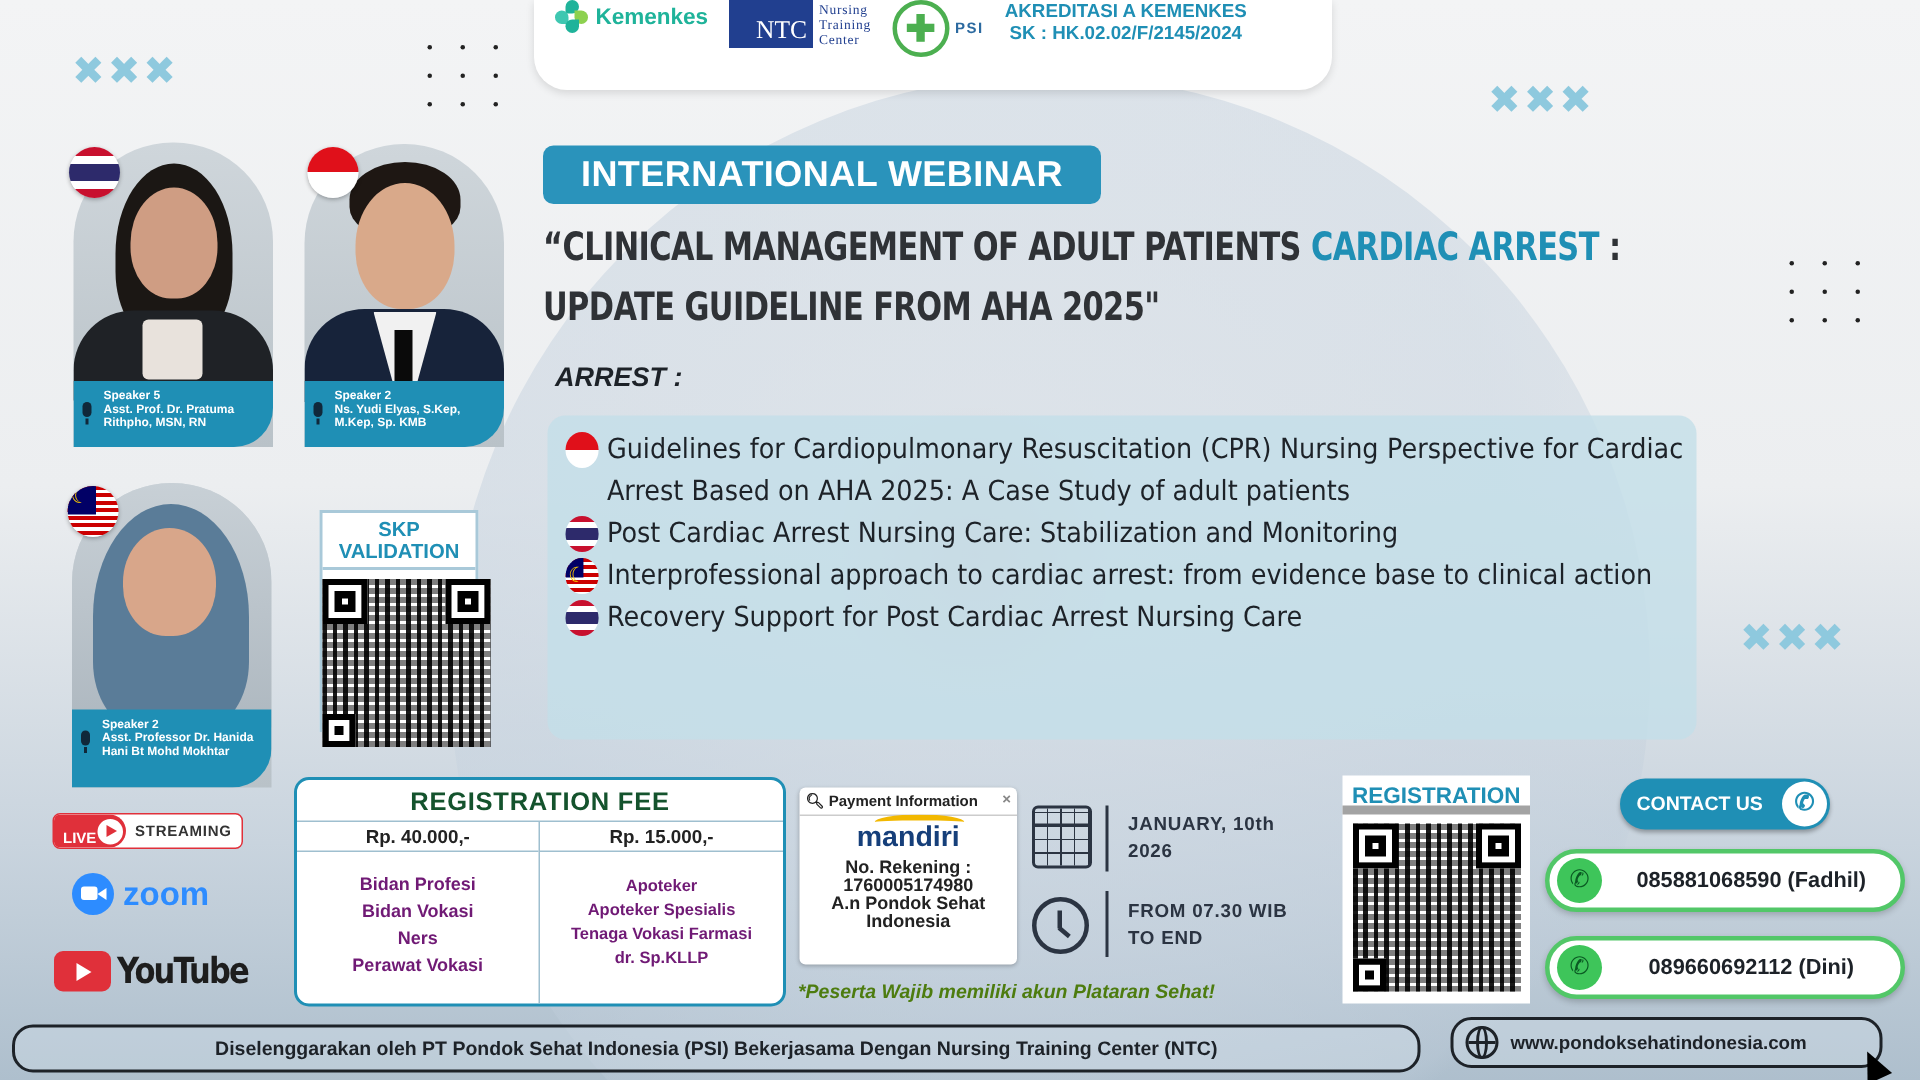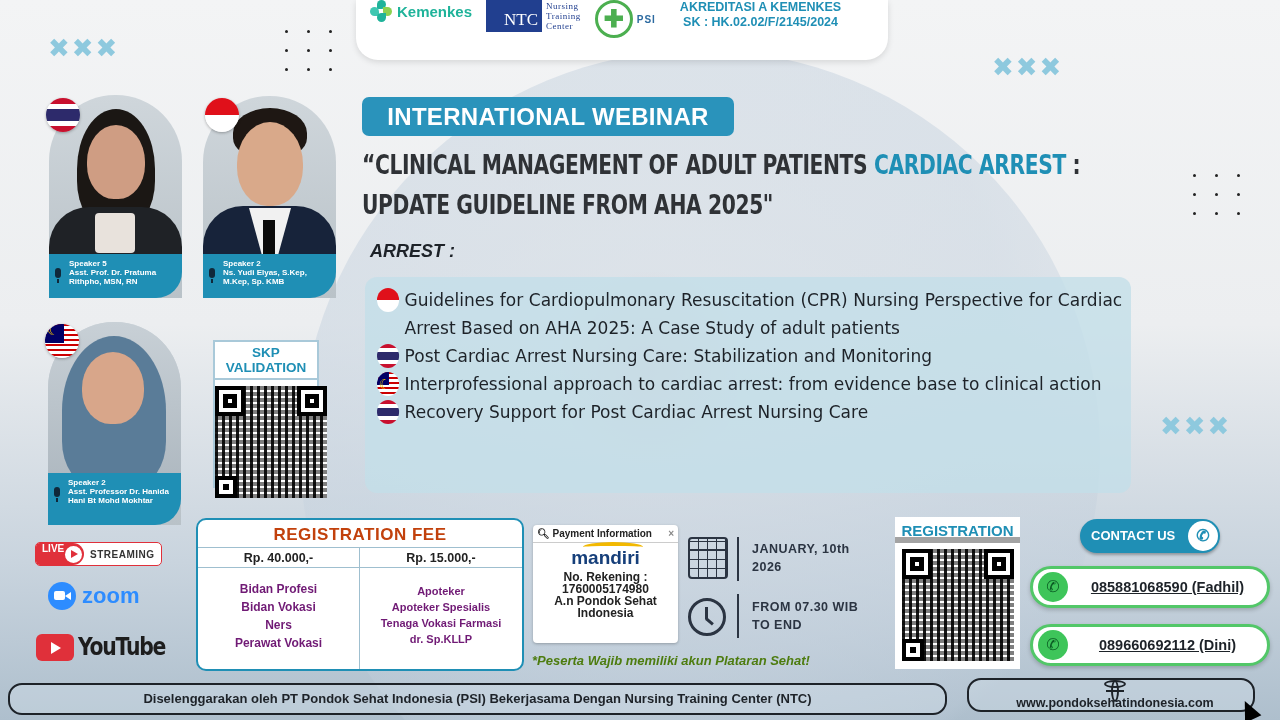--- a/index.html
+++ b/index.html
@@ -37,21 +37,21 @@
   }
   .kemenkes { display: flex; align-items: center; gap: 5px; color: #1fb39a; font-weight: bold; font-size: 15px; }
   .kemenkes-mark { width: 22px; height: 22px; position: relative; }
   .kemenkes-mark i { position: absolute; width: 9px; height: 9px; border-radius: 50% 50% 50% 0; }
   .ntc { display: flex; align-items: center; gap: 4px; }
   .ntc-box { width: 56px; height: 32px; background: #213f8f; color: #fff; font-family: "Liberation Serif", serif; font-size: 17px; display: flex; align-items: flex-end; justify-content: flex-end; padding: 2px 4px; }
   .ntc-text { font-family: "Liberation Serif", serif; font-size: 9px; line-height: 10px; color: #213f8f; letter-spacing: 0.5px; }
   .psi { display: flex; align-items: center; gap: 4px; }
   .psi-circle { width: 38px; height: 38px; border-radius: 50%; border: 3px solid #4caf50; display: flex; align-items: center; justify-content: center; color: #4caf50; font-size: 24px; font-weight: bold; background: #fff; }
   .psi-text { font-size: 10px; color: #2c6aa0; font-weight: bold; letter-spacing: 1px; }
-  .akred { color: #1f8fb5; font-weight: bold; font-size: 12.5px; line-height: 15px; text-align: center; margin-left: 10px; }
+  .akred { color: #1f8fb5; font-weight: bold; font-size: 12.5px; line-height: 15px; text-align: center; }
 
   
   .speaker { position: absolute; width: 133px; border-radius: 66px 66px 0 0; overflow: hidden; background: linear-gradient(180deg,#cfd6db,#b9c2c8); }
   .speaker .photo { position: absolute; left: 0; right: 0; top: 0; bottom: 40px; }
   .speaker .head { position: absolute; border-radius: 50% 50% 46% 46%; }
   .speaker .hair { position: absolute; border-radius: 50% 50% 40% 40%; }
   .speaker .body { position: absolute; border-radius: 40px 40px 0 0; }
   .speaker .caption {
     position: absolute; left: 0; right: 0; bottom: 0; height: 44px;
     background: #1f8fb5; border-radius: 0 0 26px 0;
@@ -88,21 +88,21 @@
   .title .hl { color: #1f8fb5; }
   .topics-label { position: absolute; left: 370px; top: 241px; font-style: italic; font-weight: bold; font-size: 18px; color: #1d2228; }
 
   .topics-box { position: absolute; left: 365px; top: 277px; width: 766px; height: 216px; background: rgba(195,222,233,0.8); border-radius: 12px; padding: 9px 16px 0 12px; }
   .topic { display: flex; gap: 6px; font-family: "DejaVu Sans", sans-serif; font-size: 18.5px; line-height: 28px; color: #1d2228; transform: scaleX(0.92); transform-origin: left center; width: 810px; }
   .topic .tflag { flex: 0 0 24px; width: 24px; height: 24px; border-radius: 50%; margin-top: 2px; position: relative; overflow: hidden; }
   .topic .ttext.justify { text-align: justify; text-align-last: left; }
 
   
   .fee { position: absolute; left: 196px; top: 518px; width: 328px; height: 153px; background: #fff; border: 2px solid #1f8fb5; border-radius: 10px; overflow: hidden; }
-  .fee-title { color: #c2410c; font-weight: bold; font-size: 17px; text-align: center; height: 27px; line-height: 29px; letter-spacing: 0.5px; }
+  .fee-title { color: #14532d; font-weight: bold; font-size: 17px; text-align: center; height: 27px; line-height: 29px; letter-spacing: 0.5px; }
   .fee-grid { display: grid; grid-template-columns: 1fr 1fr; border-top: 1px solid #9fbfcf; height: 124px; }
   .fee-col { border-right: 1px solid #9fbfcf; }
   .fee-col:last-child { border-right: none; }
   .fee-price { font-size: 12.5px; font-weight: bold; text-align: center; height: 20px; line-height: 20px; border-bottom: 1px solid #9fbfcf; color: #222; }
   .fee-list { text-align: center; font-size: 12px; font-weight: bold; line-height: 18px; padding-top: 12px; color: #701a75; }
   .fee-col:last-child .fee-list { font-size: 11px; line-height: 16px; padding-top: 15px; }
 
   
   .pay { position: absolute; left: 533px; top: 525px; width: 145px; height: 118px; background: #fff; border-radius: 4px; box-shadow: 0 1px 3px rgba(0,0,0,0.25); }
   .pay-head { font-size: 10px; font-weight: bold; padding: 3px 4px; border-bottom: 1px solid #ccc; display: flex; justify-content: space-between; color: #222; }
@@ -128,40 +128,40 @@
   
   .reg { position: absolute; left: 895px; top: 517px; width: 125px; height: 152px; background: #fff; }
   .reg-title { color: #1f8fb5; font-weight: bold; font-size: 15px; text-align: center; height: 26px; line-height: 28px; border-bottom: 6px solid #a3a3a3; }
   .reg .qr { width: 112px; height: 112px; margin-top: 6px; }
 
   
   .contact-pill { position: absolute; left: 1080px; top: 519px; width: 140px; height: 34px; background: #1f8fb5; border-radius: 17px; color: #fff; font-weight: bold; font-size: 13px; line-height: 34px; padding-left: 11px; box-shadow: 0 2px 3px rgba(0,0,0,0.3); }
   .contact-icon { position: absolute; right: 2px; top: 2px; width: 30px; height: 30px; border-radius: 50%; background: #fff; color: #1f8fb5; font-size: 16px; line-height: 30px; text-align: center; }
   .phone { position: absolute; left: 1030px; width: 240px; height: 42px; background: #fff; border: 3px solid #52c768; border-radius: 21px; display: flex; align-items: center; box-shadow: 0 2px 4px rgba(0,0,0,0.2); }
   .phone-icon { width: 30px; height: 30px; border-radius: 50%; background: #3ec55a; color: #0a5a23; font-size: 16px; line-height: 30px; text-align: center; margin-left: 5px; }
-  .phone-text { flex: 1; text-align: center; font-weight: bold; font-size: 14.5px; color: #1d2228; text-decoration: underline; }
+  .phone-text { flex: 1; text-align: center; font-weight: bold; font-size: 14.5px; color: #1d2228; }
 
   
   .live { position: absolute; left: 35px; top: 542px; width: 127px; height: 24px; border-radius: 5px; overflow: hidden; display: flex; border: 1px solid #e0303a; background: #fff; }
-  .live-red { background: #e0303a; color: #fff; font-weight: bold; font-size: 10px; width: 48px; display: flex; align-items: flex-start; justify-content: flex-start; padding-left: 6px; border-radius: 0 12px 12px 0; position: relative; }
+  .live-red { background: #e0303a; color: #fff; font-weight: bold; font-size: 10px; width: 48px; display: flex; align-items: flex-end; justify-content: flex-start; padding-left: 6px; border-radius: 0 12px 12px 0; position: relative; }
   .live-play { position: absolute; right: 2px; top: 3px; width: 17px; height: 17px; border-radius: 50%; background: #fff; }
   .live-play::after { content: ""; position: absolute; left: 6px; top: 4px; border-left: 7px solid #e0303a; border-top: 4.5px solid transparent; border-bottom: 4.5px solid transparent; }
   .live-text { font-weight: bold; font-size: 10px; color: #333; display: flex; align-items: center; padding-left: 6px; letter-spacing: 0.5px; }
   .zoom { position: absolute; left: 48px; top: 582px; display: flex; align-items: center; gap: 6px; color: #2d8cff; font-size: 22px; font-weight: bold; }
   .zoom-icon { width: 28px; height: 28px; border-radius: 50%; background: #2d8cff; position: relative; }
   .zoom-icon::before { content: ""; position: absolute; left: 6px; top: 9px; width: 11px; height: 9px; background: #fff; border-radius: 2px; }
   .zoom-icon::after { content: ""; position: absolute; left: 17px; top: 10px; border-right: 6px solid #fff; border-top: 4px solid transparent; border-bottom: 4px solid transparent; }
   .yt { position: absolute; left: 36px; top: 633px; display: flex; align-items: center; gap: 4px; }
   .yt-icon { width: 38px; height: 27px; background: #e0303a; border-radius: 6px; position: relative; }
   .yt-icon::after { content: ""; position: absolute; left: 15px; top: 8px; border-left: 10px solid #fff; border-top: 6px solid transparent; border-bottom: 6px solid transparent; }
   .yt-text { font-family: "DejaVu Sans", sans-serif; font-weight: bold; font-size: 24px; color: #1d1d1d; letter-spacing: -1.5px; transform: scaleX(0.85); transform-origin: left; }
 
   
   .footer-left { position: absolute; left: 8px; top: 683px; width: 939px; height: 32px; border: 2px solid #1d2228; border-radius: 14px; font-size: 13px; font-weight: bold; line-height: 28px; text-align: center; color: #1d2228; background: rgba(210,222,232,0.4); }
-  .footer-right { position: absolute; left: 967px; top: 678px; width: 288px; height: 34px; border: 2px solid #1d2228; border-radius: 14px; display: flex; align-items: center; padding-left: 8px; gap: 8px; font-size: 12.5px; font-weight: bold; color: #1d2228; background: rgba(210,222,232,0.4); flex-direction: column; }
+  .footer-right { position: absolute; left: 967px; top: 678px; width: 288px; height: 34px; border: 2px solid #1d2228; border-radius: 14px; display: flex; align-items: center; padding-left: 8px; gap: 8px; font-size: 12.5px; font-weight: bold; color: #1d2228; background: rgba(210,222,232,0.4); }
   .globe { width: 22px; height: 22px; border: 2px solid #1d2228; border-radius: 50%; position: relative; }
   .globe::before { content: ""; position: absolute; left: 5px; top: -2px; width: 8px; height: 22px; border: 2px solid #1d2228; border-radius: 50%; box-sizing: border-box; }
   .globe::after { content: ""; position: absolute; left: 0; top: 8px; width: 18px; height: 2px; background: #1d2228; }
   .cursor { position: absolute; left: 1240px; top: 700px; width: 0; height: 0; border-left: 9px solid transparent; border-right: 9px solid transparent; border-bottom: 20px solid #000; transform: rotate(-25deg); }
 </style>
 </head>
 <body>
 
 <div class="bg-circle"></div>
 <div class="bg-heart"></div>

